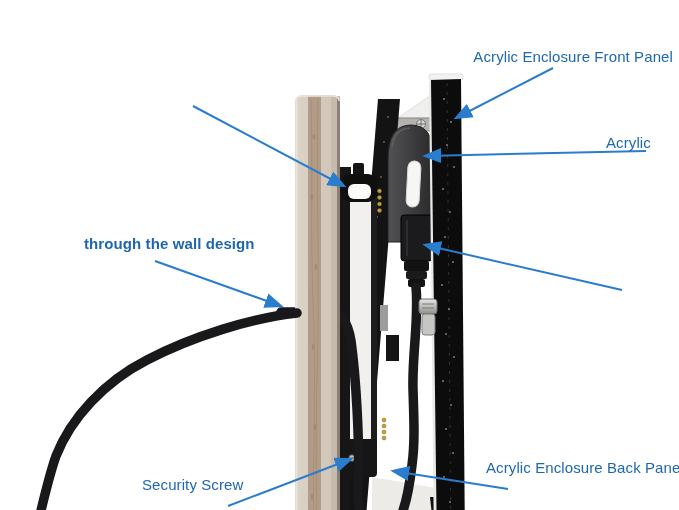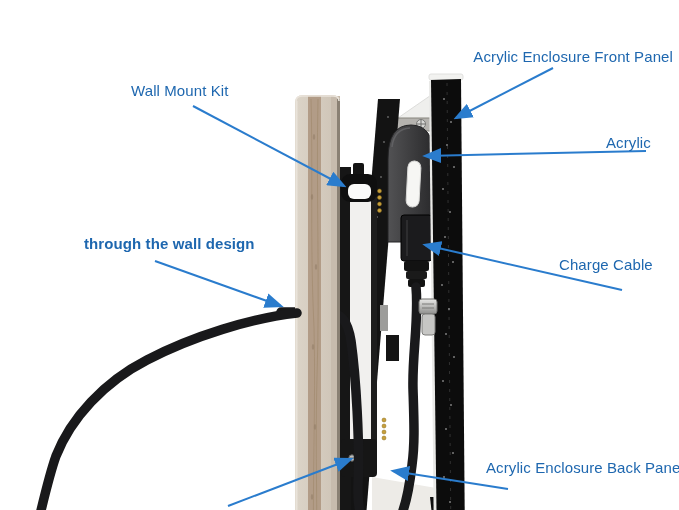--- a/index.html
+++ b/index.html
@@ -176,19 +176,18 @@
       <line class="arrow" x1="193" y1="59" x2="344" y2="139" marker-end="url(#ah)"></line>
       <line class="arrow" x1="646" y1="104" x2="425" y2="109" marker-end="url(#ah)"></line>
       <line class="arrow" x1="155" y1="214" x2="281" y2="259" marker-end="url(#ah)"></line>
       <line class="arrow" x1="622" y1="243" x2="425" y2="198" marker-end="url(#ah)"></line>
       <line class="arrow" x1="228" y1="459" x2="351" y2="412" marker-end="url(#ah)"></line>
       <line class="arrow" x1="508" y1="442" x2="393" y2="424" marker-end="url(#ah)"></line>
     </g>
   </svg>
 
   <div class="lbl" style="right:6px;top:1px;">Acrylic Enclosure Front Panel</div>
-  <div class="lbl" style="left:131px;top:35px;">Wall Mount Kit</div>
   <div class="lbl" style="left:606px;top:87px;">Acrylic</div>
   <div class="lbl" style="left:84px;top:188px;font-weight:bold;">through the wall design</div>
-  <div class="lbl" style="left:559px;top:209px;">Charge Cable</div>
+  <div class="lbl" style="left:142px;top:429px;">Security Screw</div>
   <div class="lbl" style="left:486px;top:412px;">Acrylic Enclosure Back Panel</div>
 
 </div>
 
 </body></html>

